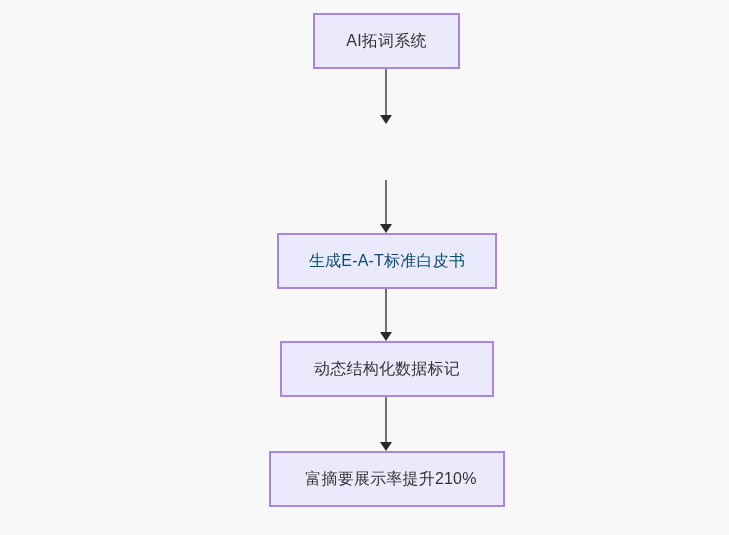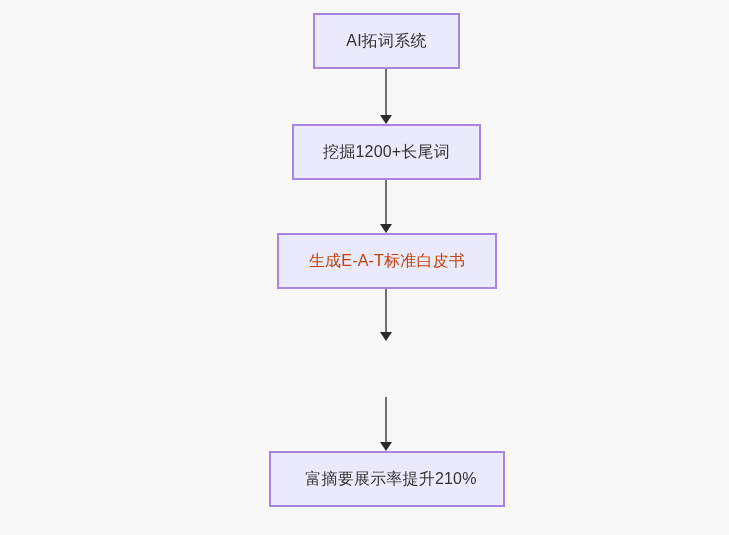--- a/index.html
+++ b/index.html
@@ -82,22 +82,22 @@
       <div class="shaft" style="height: 44px; background: rgb(112, 112, 112);"></div>
       <div class="head" style="top: 43px; border-top-color: rgb(43, 43, 43);"></div>
     </div>
     <div class="connector" style="left: 360px; top: 397px; height: 54px;">
       <div class="shaft" style="height: 46px; background: rgb(112, 112, 112);"></div>
       <div class="head" style="top: 45px; border-top-color: rgb(43, 43, 43);"></div>
     </div>
     <div class="node" style="left: 297px; top: 13px; width: 147px; height: 56px; background: rgb(234, 234, 252); border-color: rgb(167, 133, 224); color: rgb(51, 51, 51);">
       <span class="node-label">AI拓词系统</span>
     </div>
-    <div class="node" style="left: 276px; top: 124px; width: 189px; height: 56px; background: rgb(234, 234, 252); border-color: rgb(167, 133, 224); color: rgb(51, 51, 51);">
-      <span class="node-label">挖掘1200+长尾词</span>
+    <div class="node" style="left: 261px; top: 233px; width: 220px; height: 56px; background: rgb(234, 234, 252); border-color: rgb(167, 133, 224); color: #0c4a6e; align-items: center;">
+      <span class="node-label">生成E-A-T标准白皮书</span>
     </div>
-    <div class="node" style="left: 261px; top: 233px; width: 220px; height: 56px; background: rgb(234, 234, 252); border-color: rgb(167, 133, 224); color: #c2410c; align-items: center;">
-      <span class="node-label">生成E-A-T标准白皮书</span>
+    <div class="node" style="left: 264px; top: 341px; width: 214px; height: 56px; background: rgb(234, 234, 252); border-color: rgb(167, 133, 224); color: rgb(51, 51, 51);">
+      <span class="node-label">动态结构化数据标记</span>
     </div>
     <div class="node" style="left: 253px; top: 451px; width: 236px; height: 56px; background: rgb(234, 234, 252); border-color: rgb(167, 133, 224); color: rgb(51, 51, 51); padding-left: 8px;">
       <span class="node-label">富摘要展示率提升210%</span>
     </div>
   </div>
 
 </body></html>

